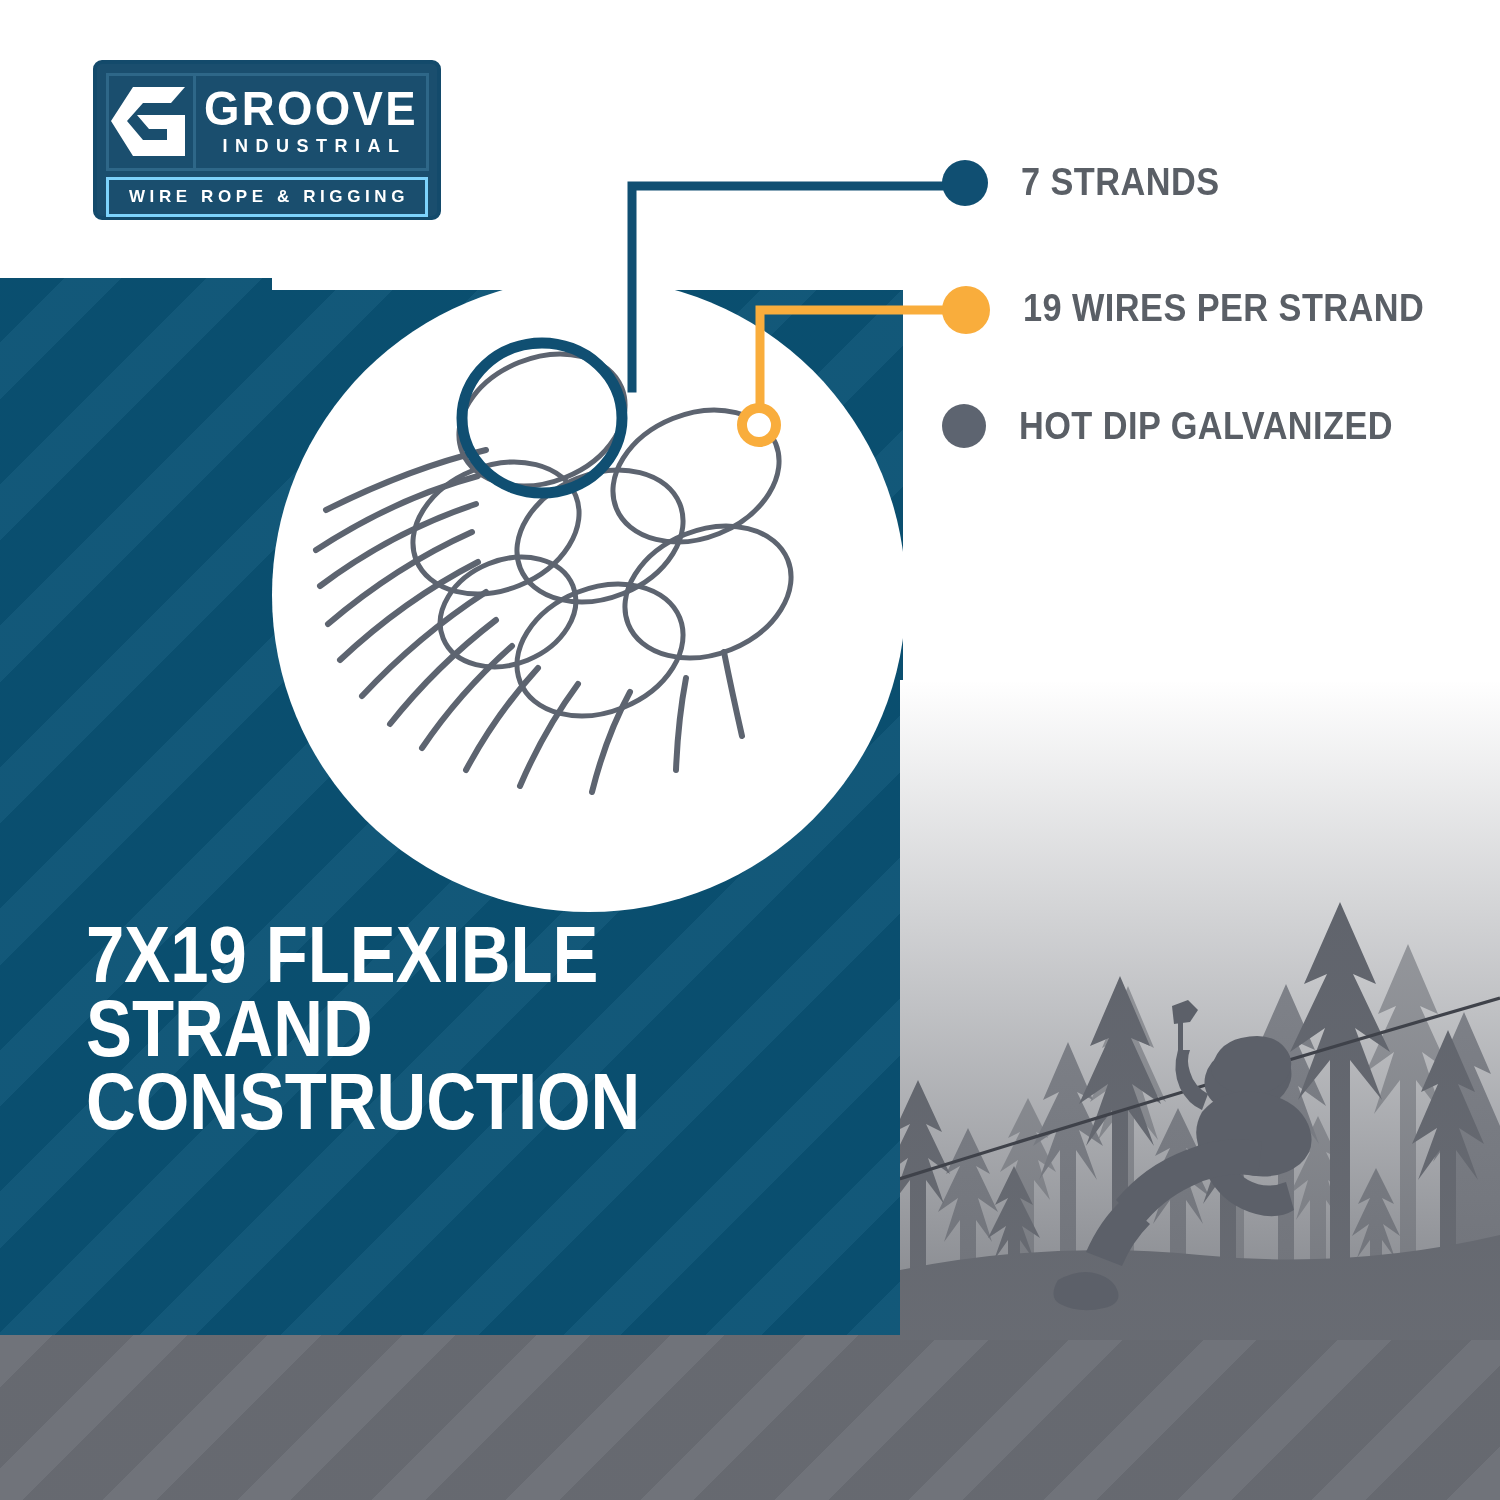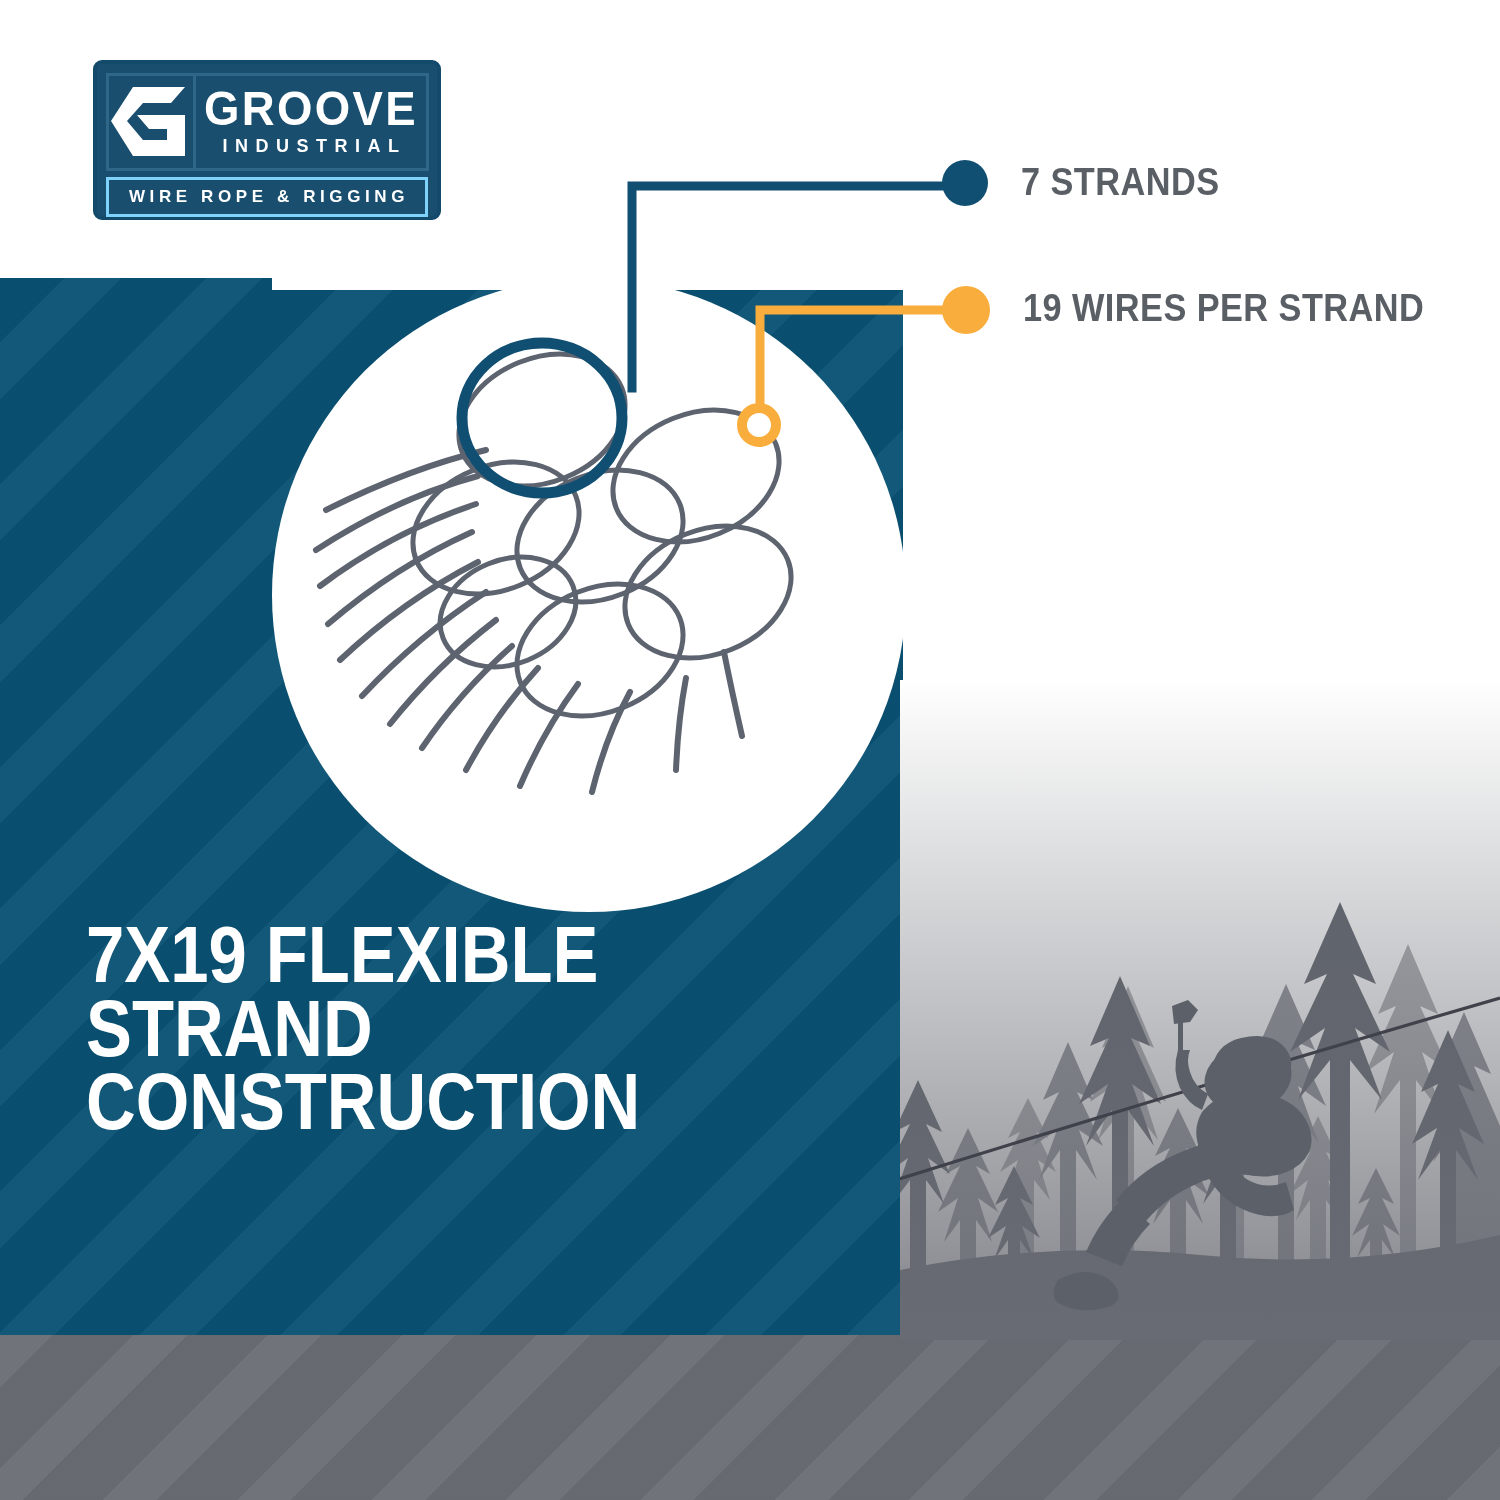--- a/index.html
+++ b/index.html
@@ -222,20 +222,24 @@
   </div>
 
   <div class="callout" id="callout-0">
     <span class="dot" style="background:#104f72"></span>
     <span class="lbl">7 STRANDS</span>
   </div>
   <div class="callout" id="callout-1">
     <span class="dot" style="background:#f9ad3c"></span>
     <span class="lbl">19 WIRES PER STRAND</span>
   </div>
+  <div class="callout" id="callout-2">
+    <span class="dot" style="background:#5d6470"></span>
+    <span class="lbl">HOT DIP GALVANIZED</span>
+  </div>
 
   <div class="heading">
     <h1>
       <span>7X19 FLEXIBLE</span>
       <span class="l2">STRAND CONSTRUCTION</span>
     </h1>
   </div>
 
 </div>
 

